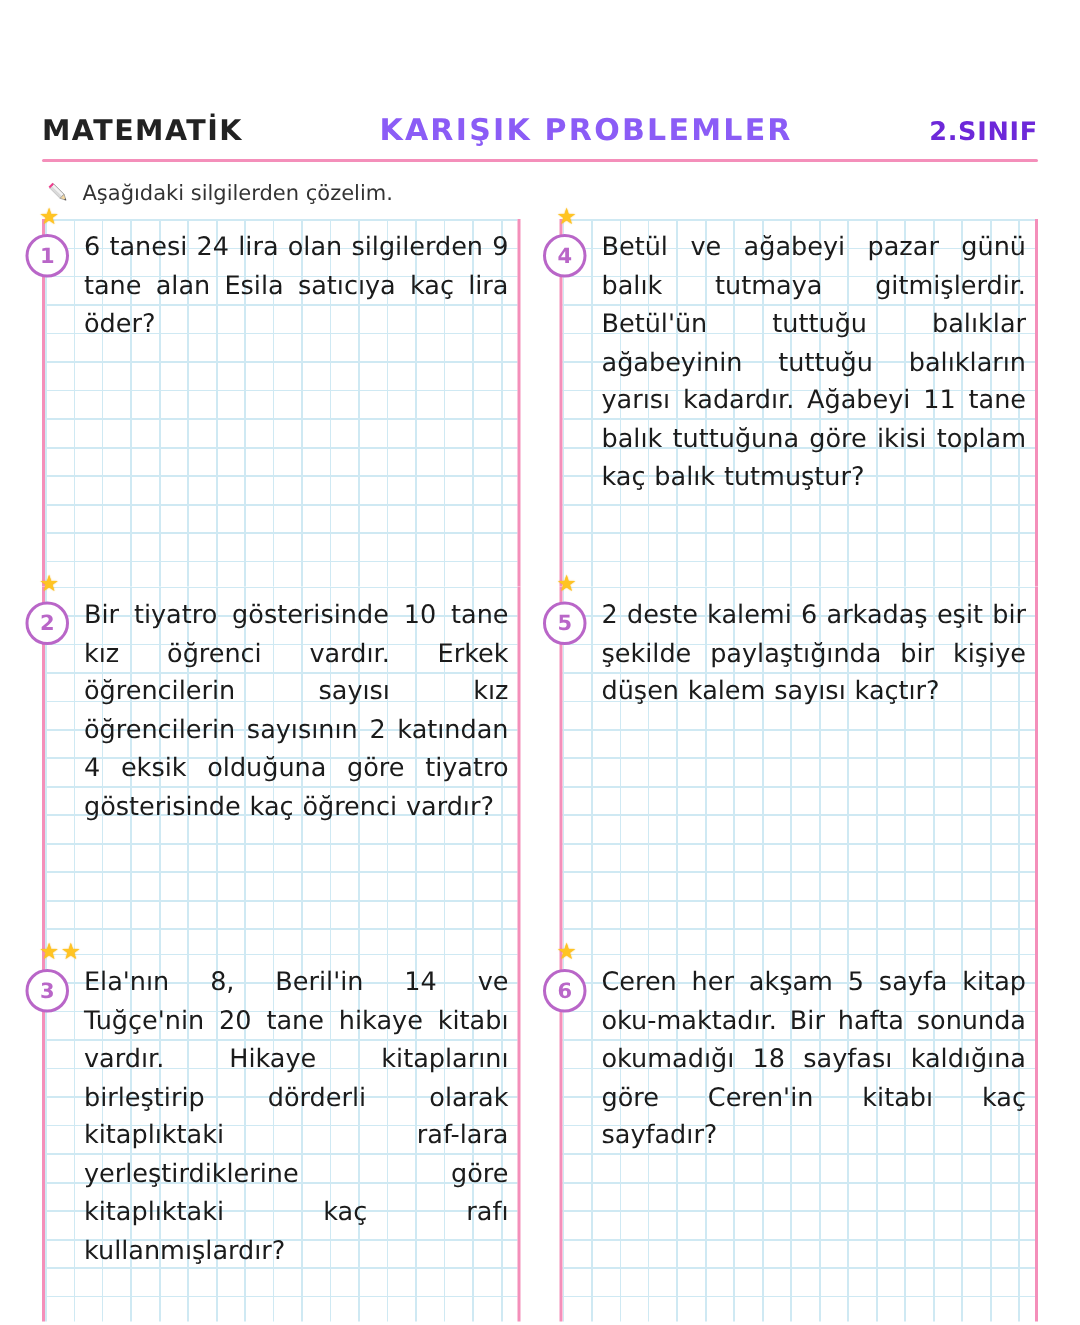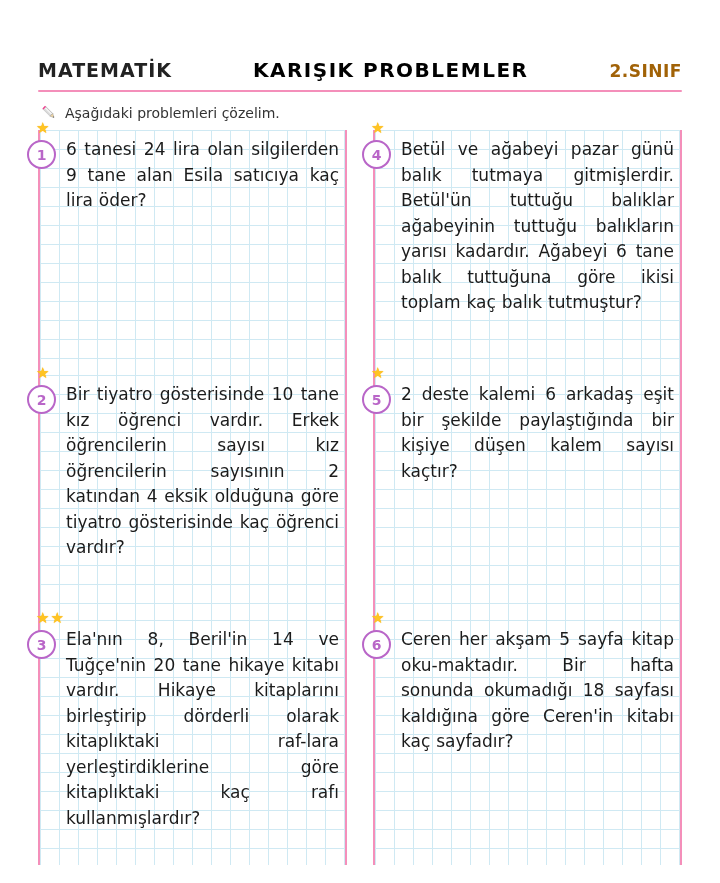--- a/index.html
+++ b/index.html
@@ -12,22 +12,23 @@
     height: 883px;
     font-family: "DejaVu Sans", sans-serif;
     color: #222;
     position: relative;
     overflow: hidden;
   }
   .page {
     width: 720px;
     height: 739px;
     box-sizing: border-box;
-    padding: 0 30px;
-    position: relative;
+    padding: 0 20px;
+    position: relative;
+    margin-top: 16px;
   }
 
   
   .header {
     display: flex;
     align-items: baseline;
     justify-content: space-between;
     padding: 58px 8px 0 8px;
   }
   .header-left {
@@ -35,28 +36,28 @@
     font-weight: bold;
     font-size: 19px;
     letter-spacing: 1px;
     color: #222;
   }
   .header-center {
     font-family: "DejaVu Sans", sans-serif;
     font-weight: bold;
     font-size: 20px;
     letter-spacing: 1.5px;
-    color: #000000;
+    color: #8b5cf6;
   }
   .header-right {
     font-family: "DejaVu Sans", sans-serif;
     font-weight: bold;
     font-size: 17px;
     letter-spacing: 0.5px;
-    color: #a16207;
+    color: #6d28d9;
   }
   .header-rule {
     margin: 8px 8px 0 8px;
     height: 2px;
     background: #f48fba;
     border-radius: 2px;
   }
 
   
   .instruction {
@@ -163,21 +164,21 @@
       <svg width="18" height="18" viewBox="0 0 24 24">
         <g transform="rotate(-45 12 12)">
           <rect x="10" y="3" width="5" height="13" fill="#f2f2f2" stroke="#9a9a9a" stroke-width="0.8"></rect>
           <rect x="10" y="3" width="2.4" height="13" fill="#d9d9d9"></rect>
           <polygon points="10,16 15,16 12.5,21" fill="#f6d9a0" stroke="#9a9a9a" stroke-width="0.7"></polygon>
           <polygon points="11.6,19.4 13.4,19.4 12.5,21" fill="#444"></polygon>
           <rect x="10" y="1.5" width="5" height="1.8" fill="#ef3d8e"></rect>
         </g>
       </svg>
     </span>
-    <span>Aşağıdaki problemleri çözelim.</span>
+    <span>Aşağıdaki silgilerden çözelim.</span>
   </div>
 
   <div class="columns">
 
     <div class="column">
       <div class="qbox first" style="height:245px;">
         <span class="stars">
             <span class="star">★</span>
           </span>
         <span class="q-num">1</span>
@@ -199,21 +200,21 @@
         <p class="q-text">Ela'nın 8, Beril'in 14 ve Tuğçe'nin 20 tane hikaye kitabı vardır. Hikaye kitaplarını birleştirip dörderli olarak kitaplıktaki raf-lara yerleştirdiklerine göre kitaplıktaki kaç rafı kullanmışlardır?</p>
       </div>
     </div>
 
     <div class="column">
       <div class="qbox first" style="height:245px;">
         <span class="stars">
             <span class="star">★</span>
           </span>
         <span class="q-num">4</span>
-        <p class="q-text">Betül ve ağabeyi pazar günü balık tutmaya gitmişlerdir. Betül'ün tuttuğu balıklar ağabeyinin tuttuğu balıkların yarısı kadardır. Ağabeyi 6 tane balık tuttuğuna göre ikisi toplam kaç balık tutmuştur?</p>
+        <p class="q-text">Betül ve ağabeyi pazar günü balık tutmaya gitmişlerdir. Betül'ün tuttuğu balıklar ağabeyinin tuttuğu balıkların yarısı kadardır. Ağabeyi 11 tane balık tuttuğuna göre ikisi toplam kaç balık tutmuştur?</p>
       </div>
       <div class="qbox" style="height:245px;">
         <span class="stars">
             <span class="star">★</span>
           </span>
         <span class="q-num">5</span>
         <p class="q-text">2 deste kalemi 6 arkadaş eşit bir şekilde paylaştığında bir kişiye düşen kalem sayısı kaçtır?</p>
       </div>
       <div class="qbox" style="height:245px;">
         <span class="stars">

